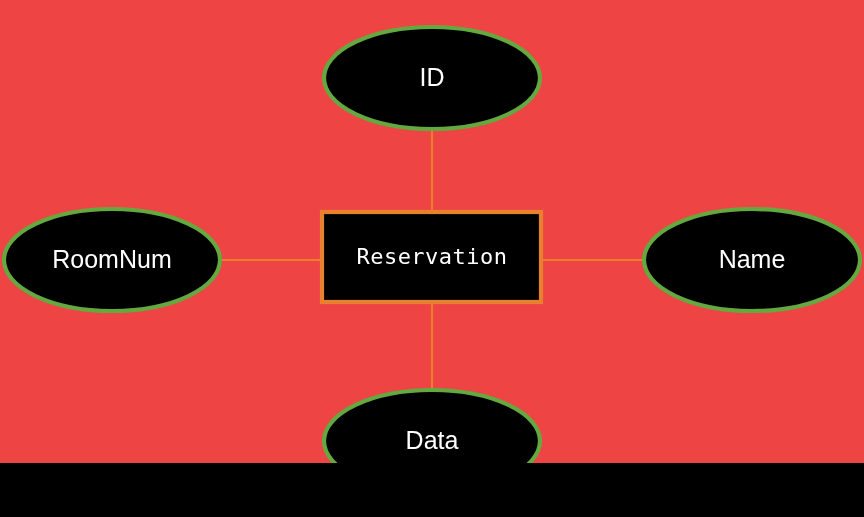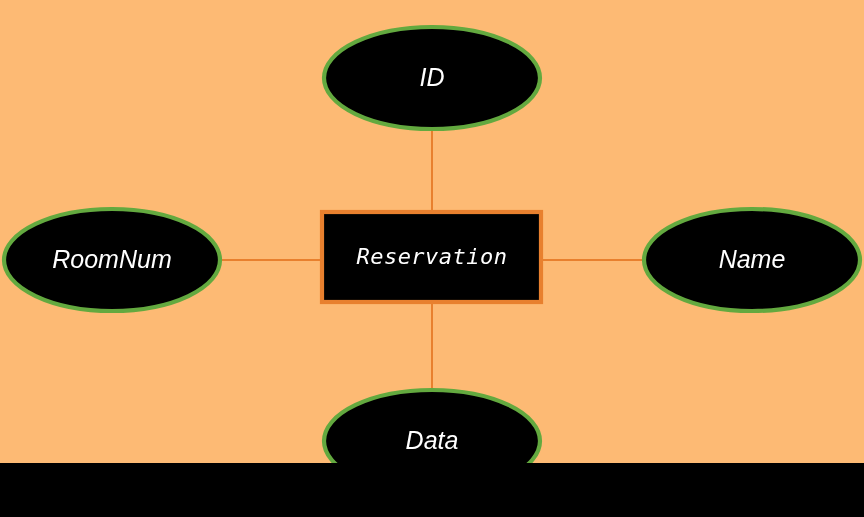--- a/index.html
+++ b/index.html
@@ -8,23 +8,22 @@
     padding: 0;
     background: #000000;
   }
   body {
     font-family: "Liberation Sans", sans-serif;
   }
   #canvas {
     position: relative;
     width: 864px;
     height: 463px;
-    background: #fdba74;
+    background: #ef4444;
     overflow: hidden;
-    font-style: italic;
   }
   #diagram-svg {
     position: absolute;
     left: 0;
     top: 0;
     width: 864px;
     height: 517px;
     display: block;
   }
   .connector {

